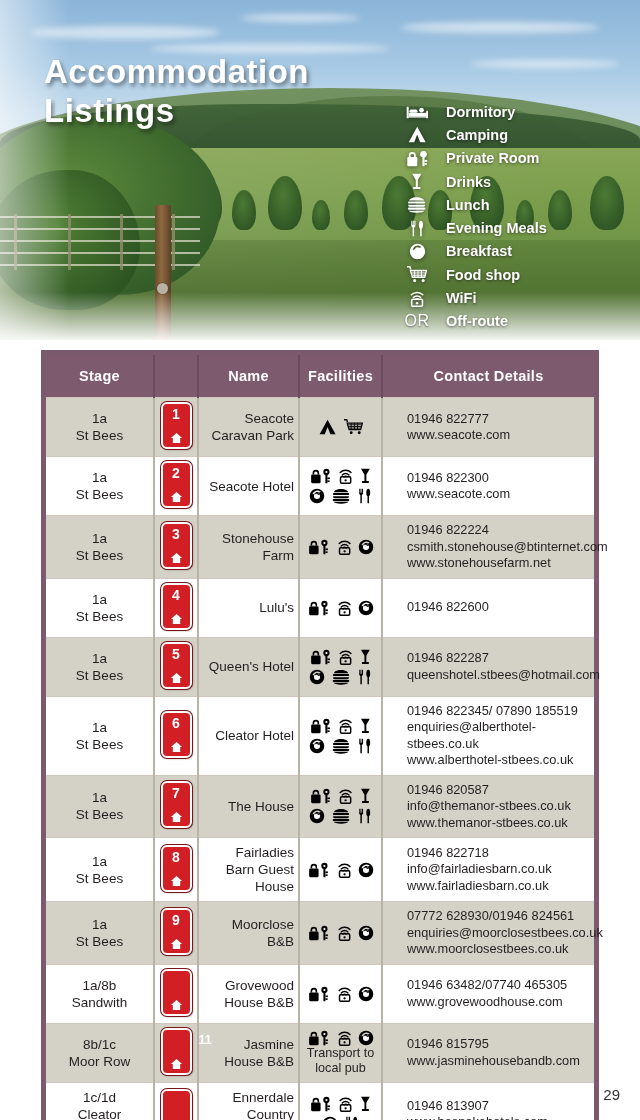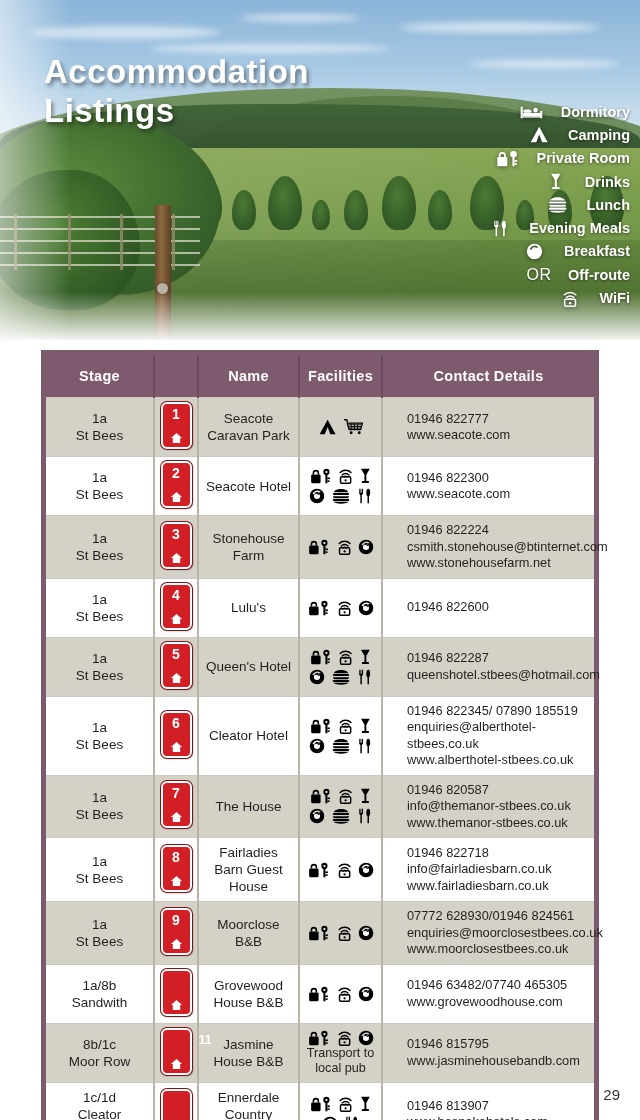--- a/index.html
+++ b/index.html
@@ -96,21 +96,21 @@
   .title{
     position:absolute;left:44px;top:52px;width:380px;
     color:#ffffff;font-size:33px;line-height:39px;font-weight:bold;
     letter-spacing:.5px;
     text-shadow:2px 3px 4px rgba(0,0,0,.45);
   }
 
   
   .legend{position:absolute;left:400px;top:100px;width:230px;}
   .legend-row{
-    display:flex;align-items:center;height:23.3px;justify-content:flex-end;
+    display:flex;align-items:center;height:23.3px;
   }
   .legend-ico{
     width:34px;min-width:34px;display:flex;align-items:center;justify-content:center;
     color:#ffffff;
   }
   .legend-ico svg{display:block;filter:drop-shadow(0 1px 2px rgba(0,0,0,.5));}
   .legend-or{
     font-size:16px;font-weight:normal;color:#fff;letter-spacing:.5px;
     text-shadow:0 1px 2px rgba(0,0,0,.55);
   }
@@ -146,21 +146,21 @@
   tr.odd  td{background:#ffffff;}
 
   col.c-stage{width:108px;}
   col.c-num{width:44px;}
   col.c-name{width:101px;}
   col.c-fac{width:83px;}
   col.c-contact{width:212px;}
 
   .cell-stage{text-align:center;line-height:17px;white-space:pre-line;}
   .cell-num{text-align:center;padding:4px 2px;}
-  .cell-name{text-align:center;line-height:17px;white-space:pre-line;}
+  .cell-name{text-align:right;line-height:17px;white-space:pre-line;}
   .cell-fac{text-align:center;padding:5px 4px;}
   .cell-contact{
     text-align:left;padding-left:24px;line-height:16.5px;white-space:pre-line;
     font-size:12.8px;word-break:normal;
   }
 
   
   .badge{
     display:inline-block;width:27px;height:43px;background:#d21f26;
     border:2px solid #ffffff;border-radius:6px;
@@ -305,35 +305,48 @@
         <svg width="17" height="17" viewBox="0 0 22 22">
           <path d="M11 1a10 10 0 1 0 0 20 10 10 0 0 0 0-20zm0 2.3c2 0 3.8.8 5.1 2-.9 1-2.4 1.3-3.6.7-1.6-.8-3.4-.2-4.3 1.3-.7 1.2-2.2 1.7-3.4 1.1A7.7 7.7 0 0 1 11 3.3z" fill="#ffffff"></path>
           <circle cx="11" cy="11" r="4.2" fill="#fff"></circle>
           <path d="M11 6.8a4.2 4.2 0 0 1 3.9 2.6c-1.1.5-2.4.2-3.2-.8-.6-.8-1.8-1-2.6-.4-.5.4-1.2.4-1.7.1A4.2 4.2 0 0 1 11 6.8z" fill="#ffffff"></path>
         </svg>
       </span>
       <span class="legend-label">Breakfast</span>
     </div>
     <div class="legend-row">
       <span class="legend-ico">
-        <span class="legend-or">OR</span>
+        <svg width="20.4" height="17" viewBox="0 0 24 20">
+          <path d="M0 1h3.4l1 3.2" stroke="#ffffff" stroke-width="1.8" fill="none"></path>
+          <path d="M4 5.2h19l-2.2 8H6.4z" fill="none" stroke="#ffffff" stroke-width="1.6"></path>
+          <path d="M5.4 7.2h16.6M5.9 9.4h15.6M6.5 11.4h14.6" stroke="#ffffff" stroke-width="1.1"></path>
+          <path d="M9 5.2v8M13 5.2v8M17 5.2v8" stroke="#ffffff" stroke-width="1.1"></path>
+          <circle cx="9" cy="17.2" r="1.8" fill="#ffffff"></circle>
+          <circle cx="19" cy="17.2" r="1.8" fill="#ffffff"></circle>
+        </svg>
       </span>
-      <span class="legend-label">Off-route</span>
+      <span class="legend-label">Food shop</span>
     </div>
     <div class="legend-row">
       <span class="legend-ico">
         <svg width="16.15" height="17" viewBox="0 0 20 22">
           <rect x="3" y="12" width="14" height="9" rx="1.6" fill="none" stroke="#ffffff" stroke-width="2"></rect>
           <circle cx="10" cy="17" r="1.6" fill="#ffffff"></circle>
           <path d="M5.4 9.6a6.5 6.5 0 0 1 9.2 0" stroke="#ffffff" stroke-width="2" fill="none" stroke-linecap="round"></path>
           <path d="M2.6 6.2a10.4 10.4 0 0 1 14.8 0" stroke="#ffffff" stroke-width="2" fill="none" stroke-linecap="round"></path>
           <path d="M7.9 12.4a3 3 0 0 1 4.2 0" stroke="#ffffff" stroke-width="1.8" fill="none" stroke-linecap="round"></path>
         </svg>
       </span>
       <span class="legend-label">WiFi</span>
+    </div>
+    <div class="legend-row">
+      <span class="legend-ico">
+        <span class="legend-or">OR</span>
+      </span>
+      <span class="legend-label">Off-route</span>
     </div>
   </div>
 
 <div class="table-wrap">
   <table>
     <colgroup>
       <col class="c-stage">
         <col class="c-num">
         <col class="c-name">
         <col class="c-fac">

